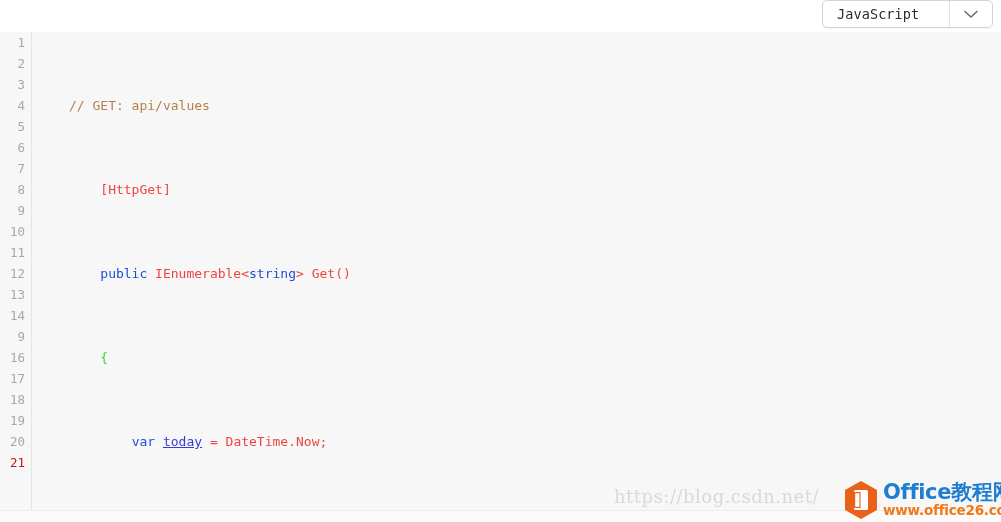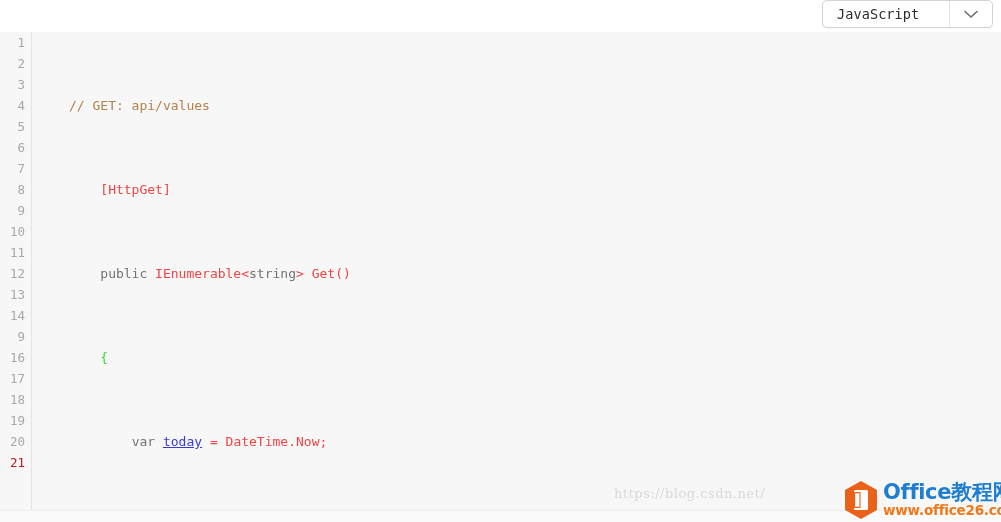--- a/index.html
+++ b/index.html
@@ -104,21 +104,21 @@
     font-size: 13px;
     line-height: 21px;
     white-space: pre;
     font-family: "DejaVu Sans Mono", "Liberation Mono", monospace;
     color: #2b2b2b;
   }
   .row { height: 21px; line-height: 21px; white-space: pre; }
 
   
   .cmt { color: #b5804a; }
-  .kw  { color: #737373; }
+  .kw  { color: #1d4ed8; }
   .var { color: #3b3bd4; text-decoration: underline; }
   .pln { color: #ef4444; }
   .brc { color: #3ad43a; }
 
   
   .hscroll {
     position: absolute;
     left: 0; right: 0;
     top: 510px;
     height: 12px;
@@ -132,21 +132,21 @@
     background: #d0d0d0;
     border-radius: 4px;
   }
 
   
   .watermark {
     position: absolute;
     left: 614px;
     top: 486px;
     font-family: "DejaVu Serif", "Liberation Serif", serif;
-    font-size: 13px;
+    font-size: 18px;
     color: #d9d9d9;
     letter-spacing: 0.5px;
     white-space: nowrap;
     pointer-events: none;
   }
 
   
   .logo {
     position: absolute;
     left: 843px;

